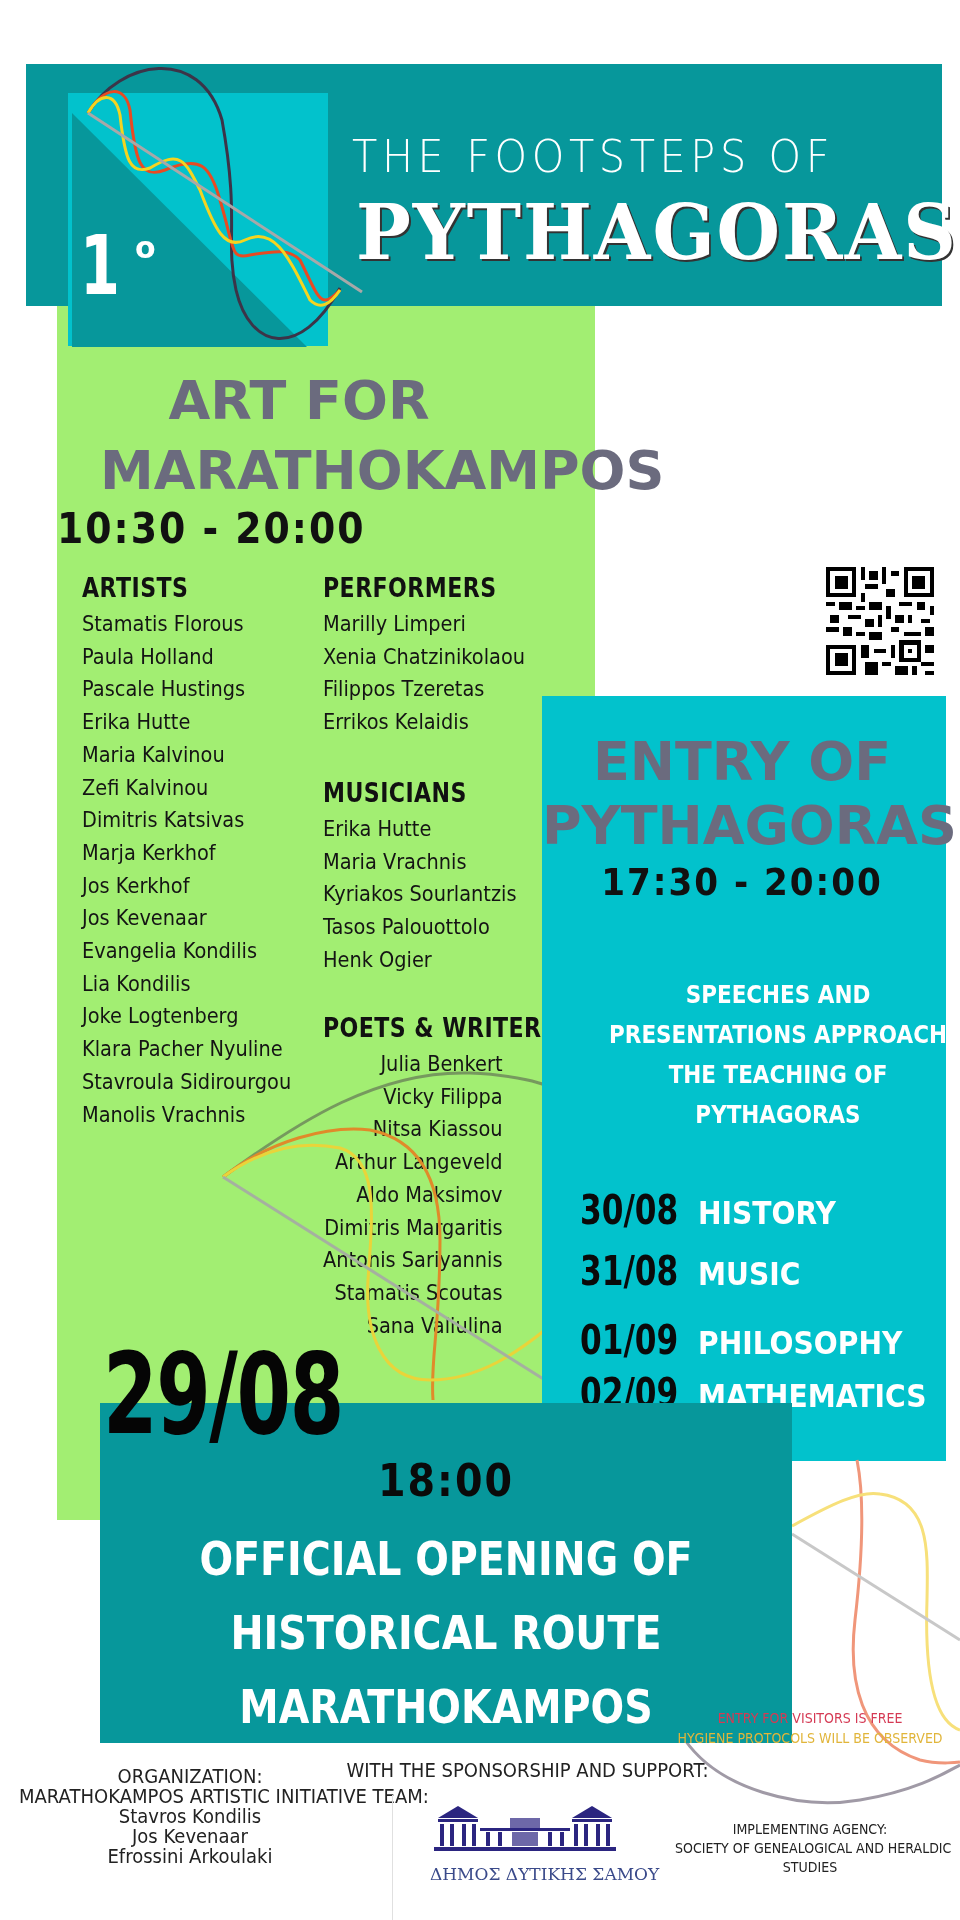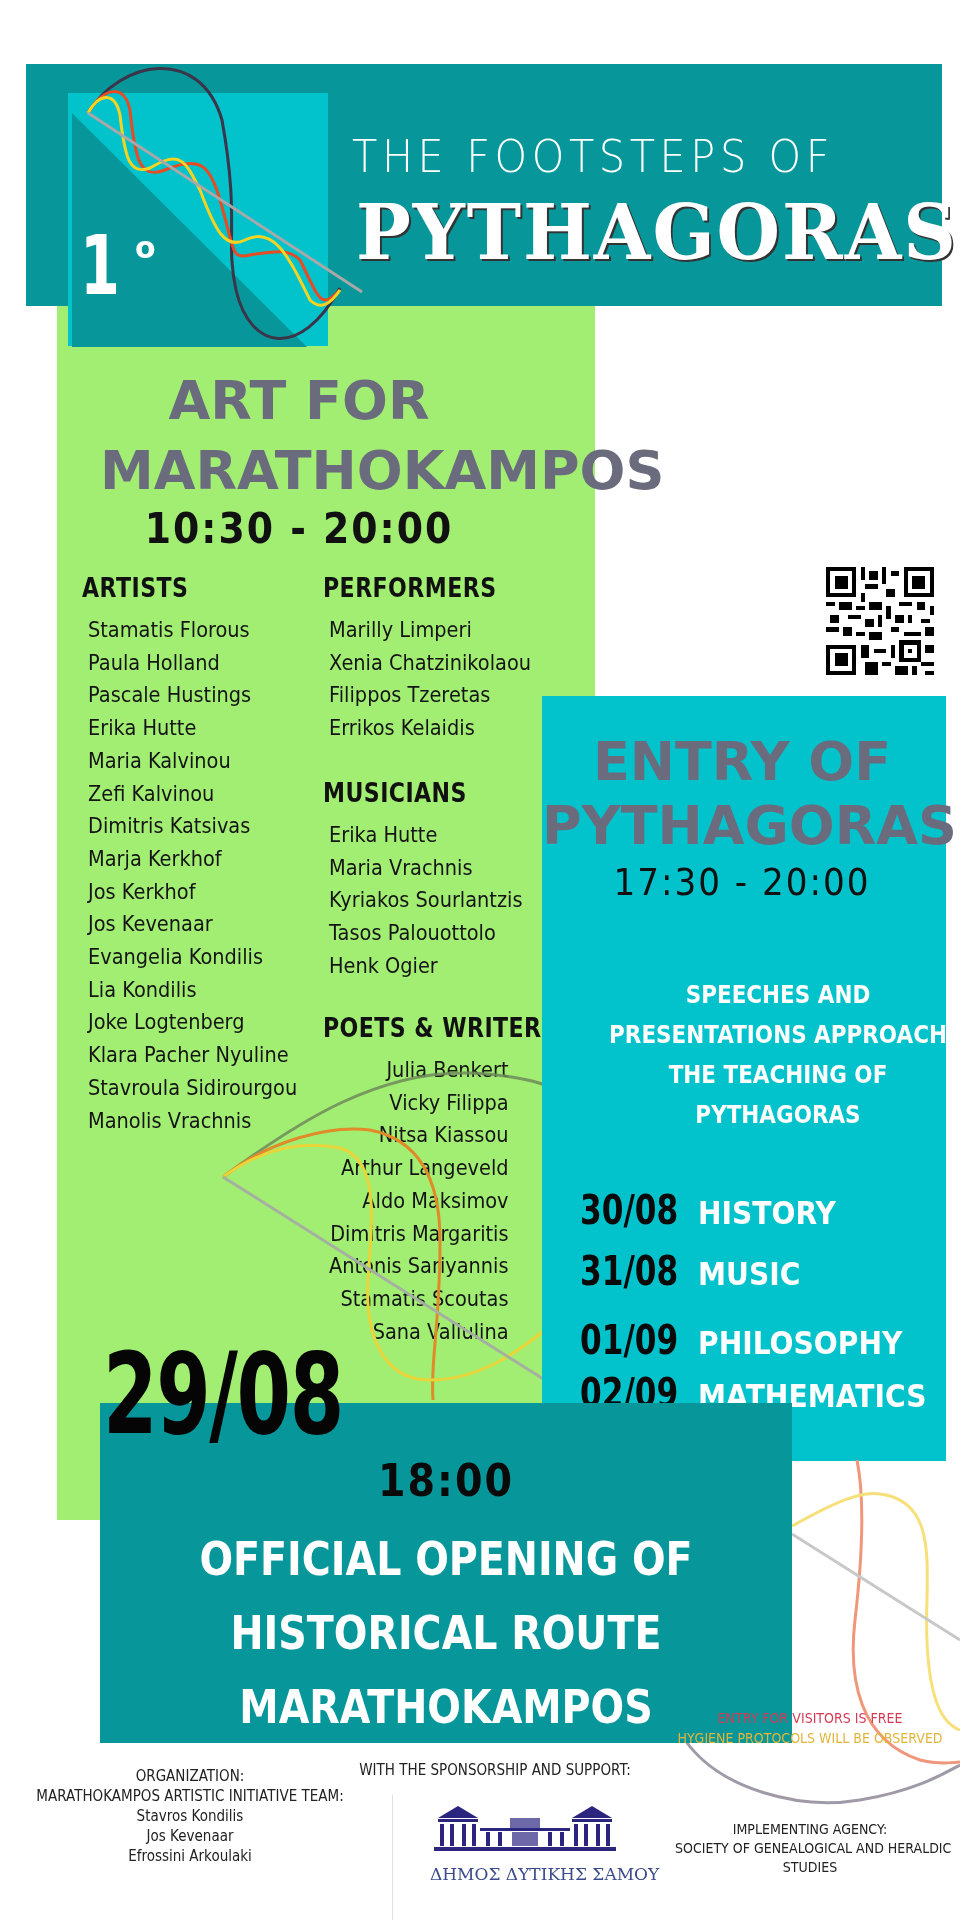--- a/index.html
+++ b/index.html
@@ -14,48 +14,48 @@
   #num { left:80px; top:225px; color:#fff; font-weight:bold; font-size:82px; line-height:1; font-family:"DejaVu Sans", sans-serif; transform:scaleX(0.7); transform-origin:left top; }
   #num-sup { left:135px; top:233px; color:#fff; font-weight:bold; font-size:30px; line-height:1; font-family:"DejaVu Sans", sans-serif; }
   #title-small { left:352px; top:130px; width:560px; color:#fff; font-size:45px; letter-spacing:5px; font-weight:300; font-family:"DejaVu Sans", sans-serif; transform:scaleX(0.92); transform-origin:left top; white-space:nowrap;}
   #title-big { left:356px; top:188px; color:#fff; font-size:76px; font-weight:bold; font-family:"DejaVu Serif","Liberation Serif", serif; text-shadow:2px 2px 0 #333; letter-spacing:2px; transform:scaleX(0.96); transform-origin:left top; white-space:nowrap;}
 
   
   #green { left:57px; top:306px; width:538px; height:1214px; background:var(--green); }
   .big-grey { color:var(--slate); font-weight:bold; text-align:center; font-family:"DejaVu Sans", sans-serif;margin-top:8px; }
   #art-title-1 { left:57px; top:362px; width:484px; font-size:54px; line-height:62px; }
   #art-title-2 { left:100px; top:432px; width:470px; font-size:54px; line-height:62px; }
-  #art-time { left:57px; top:504px; width:484px; text-align:center; font-size:42px; font-weight:bold; color:#111; letter-spacing:2px; }
+  #art-time { left:57px; top:504px; width:484px; text-align:left; font-size:42px; font-weight:bold; color:#111; letter-spacing:2px; }
   .col-head { font-weight:bold; font-size:26px; color:#111; font-family:"DejaVu Sans", sans-serif; letter-spacing:0.5px; transform:scaleX(0.85); transform-origin:left top; white-space:nowrap; }
-  .name-list { list-style:none; margin:6px; padding:0; }
+  .name-list { list-style:none; margin:0; padding:0; }
   .name-list li { font-size:21.5px; line-height:32.7px; color:#141414; white-space:nowrap; transform:scaleX(0.9); transform-origin:left top; font-family:"DejaVu Sans", sans-serif; }
 
   
   #cyan { left:542px; top:696px; width:404px; height:765px; background:var(--cyan); }
   #steps-1 { left:542px; top:722px; width:400px; font-size:54px; line-height:64px; }
   #steps-2 { left:542px; top:786px; width:400px; font-size:54px; line-height:64px; }
-  #steps-time { left:542px; top:860px; width:400px; text-align:center; font-size:38px; font-weight:normal; color:#111; letter-spacing:2px; }
+  #steps-time { left:542px; top:860px; width:400px; text-align:center; font-size:38px; font-weight:bold; color:#111; letter-spacing:2px; }
   #speeches { left:542px; top:975px; width:472px; text-align:center; color:#fff; font-weight:bold; font-size:25px; line-height:40px; font-family:"DejaVu Sans", sans-serif; }
   #speeches span { display:block; transform:scaleX(0.86); }
   .sched-row { position:absolute; left:580px; height:56px; white-space:nowrap; }
   .sched-date { display:inline-block; width:118px; font-weight:bold; font-size:40px; color:#0a0a0a; transform:scaleX(0.78); transform-origin:left top; font-family:"DejaVu Sans", sans-serif; }
   .sched-topic { display:inline-block; margin-left:0; font-weight:bold; font-size:32px; color:#fff; transform:scaleX(0.88); transform-origin:left top; font-family:"DejaVu Sans", sans-serif; }
 
   
   #opening { left:100px; top:1403px; width:692px; height:340px; background:var(--teal); }
   #open-date { left:103px; top:1338px; font-size:112px; font-weight:bold; color:#050505; font-family:"DejaVu Sans", sans-serif; transform:scaleX(0.7); transform-origin:left top; line-height:1; letter-spacing:-2px; }
   #open-time { left:100px; top:1455px; width:692px; text-align:center; font-size:44px; font-weight:bold; color:#0a0a0a; letter-spacing:2px; }
   #open-text { left:100px; top:1522px; width:692px; text-align:center; color:#fff; font-weight:bold; font-size:46px; line-height:74px; font-family:"DejaVu Sans", sans-serif; }
   #open-text span { display:block; transform:scaleX(0.86); }
 
   
   #qr { left:826px; top:567px; width:108px; height:108px; }
 
   
-  .foot { color:#222; font-size:15px; text-align:center; font-family:"DejaVu Sans", sans-serif; line-height:20px; }
+  .foot { color:#222; font-size:20px; text-align:center; font-family:"DejaVu Sans", sans-serif; line-height:20px; }
   .foot span { display:block; transform:scaleX(0.9); white-space:nowrap; }
   #org { left:0px; top:1766px; width:380px; }
   #sponsor-label { left:330px; top:1760px; width:330px; }
   #divider { left:392px; top:1795px; width:1px; height:125px; background:#e0e0e0; }
   #sponsor-logo { left:430px; top:1800px; width:190px; height:90px; }
   #notice { left:660px; top:1708px; width:300px; font-size:14px; }
   #notice .n1 { color:#d53a54; }
   #notice .n2 { color:#e1b53a; }
   #agency { left:660px; top:1820px; width:300px; font-size:14px; line-height:19px; }
 

